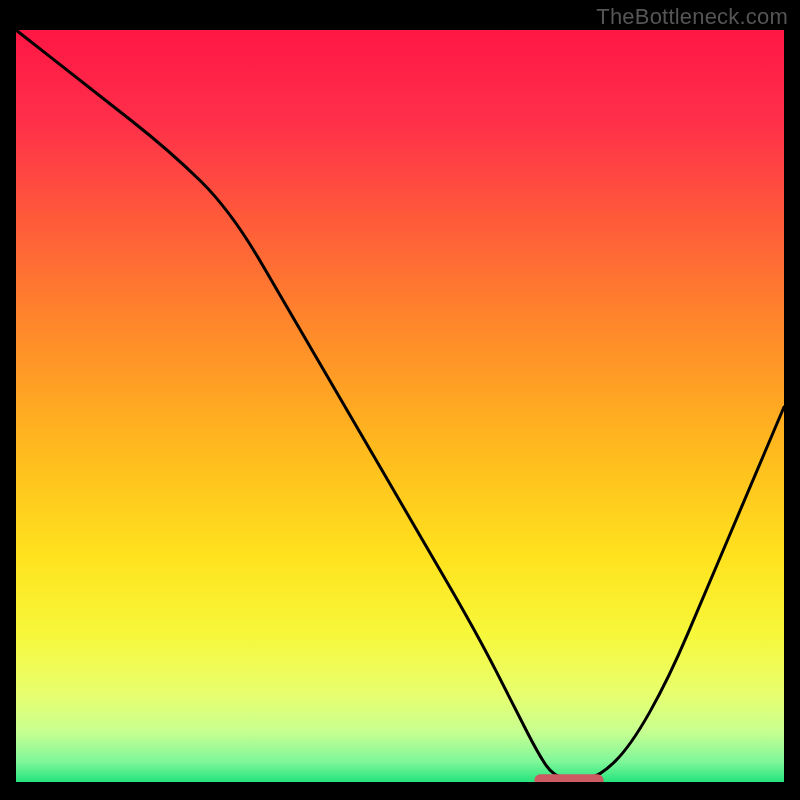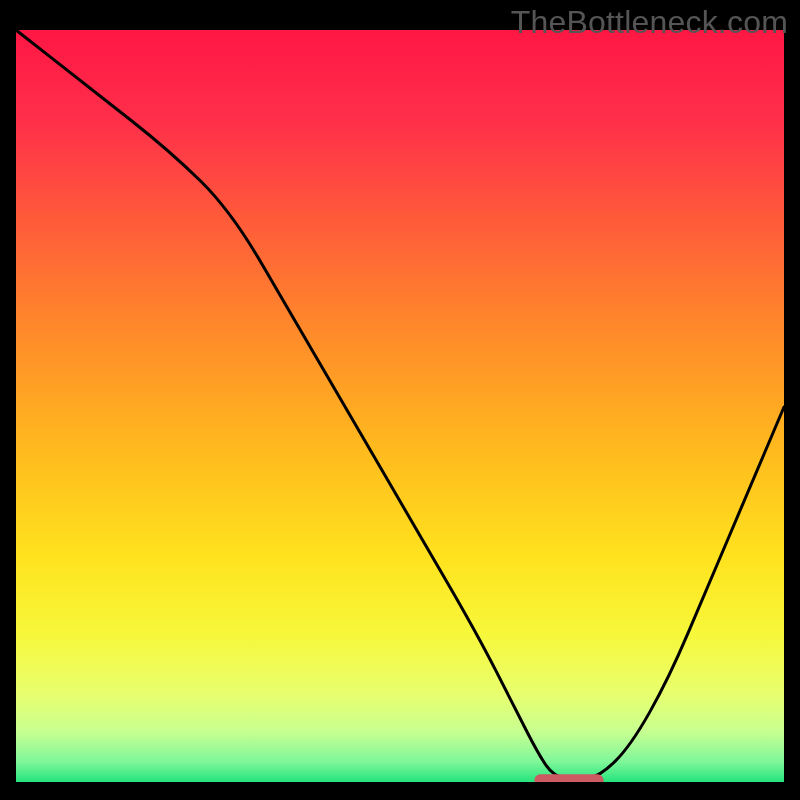--- a/index.html
+++ b/index.html
@@ -15,21 +15,21 @@
     position: relative;
     width: 800px;
     height: 800px;
     background: #000;
   }
   .watermark {
     position: absolute;
     top: 4px;
     right: 12px;
     color: #555;
-    font-size: 32px;
+    font-size: 22px;
     font-weight: 500;
     letter-spacing: 0.2px;
     z-index: 10;
   }
   .plot-area {
     position: absolute;
     left: 16px;
     top: 30px;
     width: 768px;
     height: 754px;

